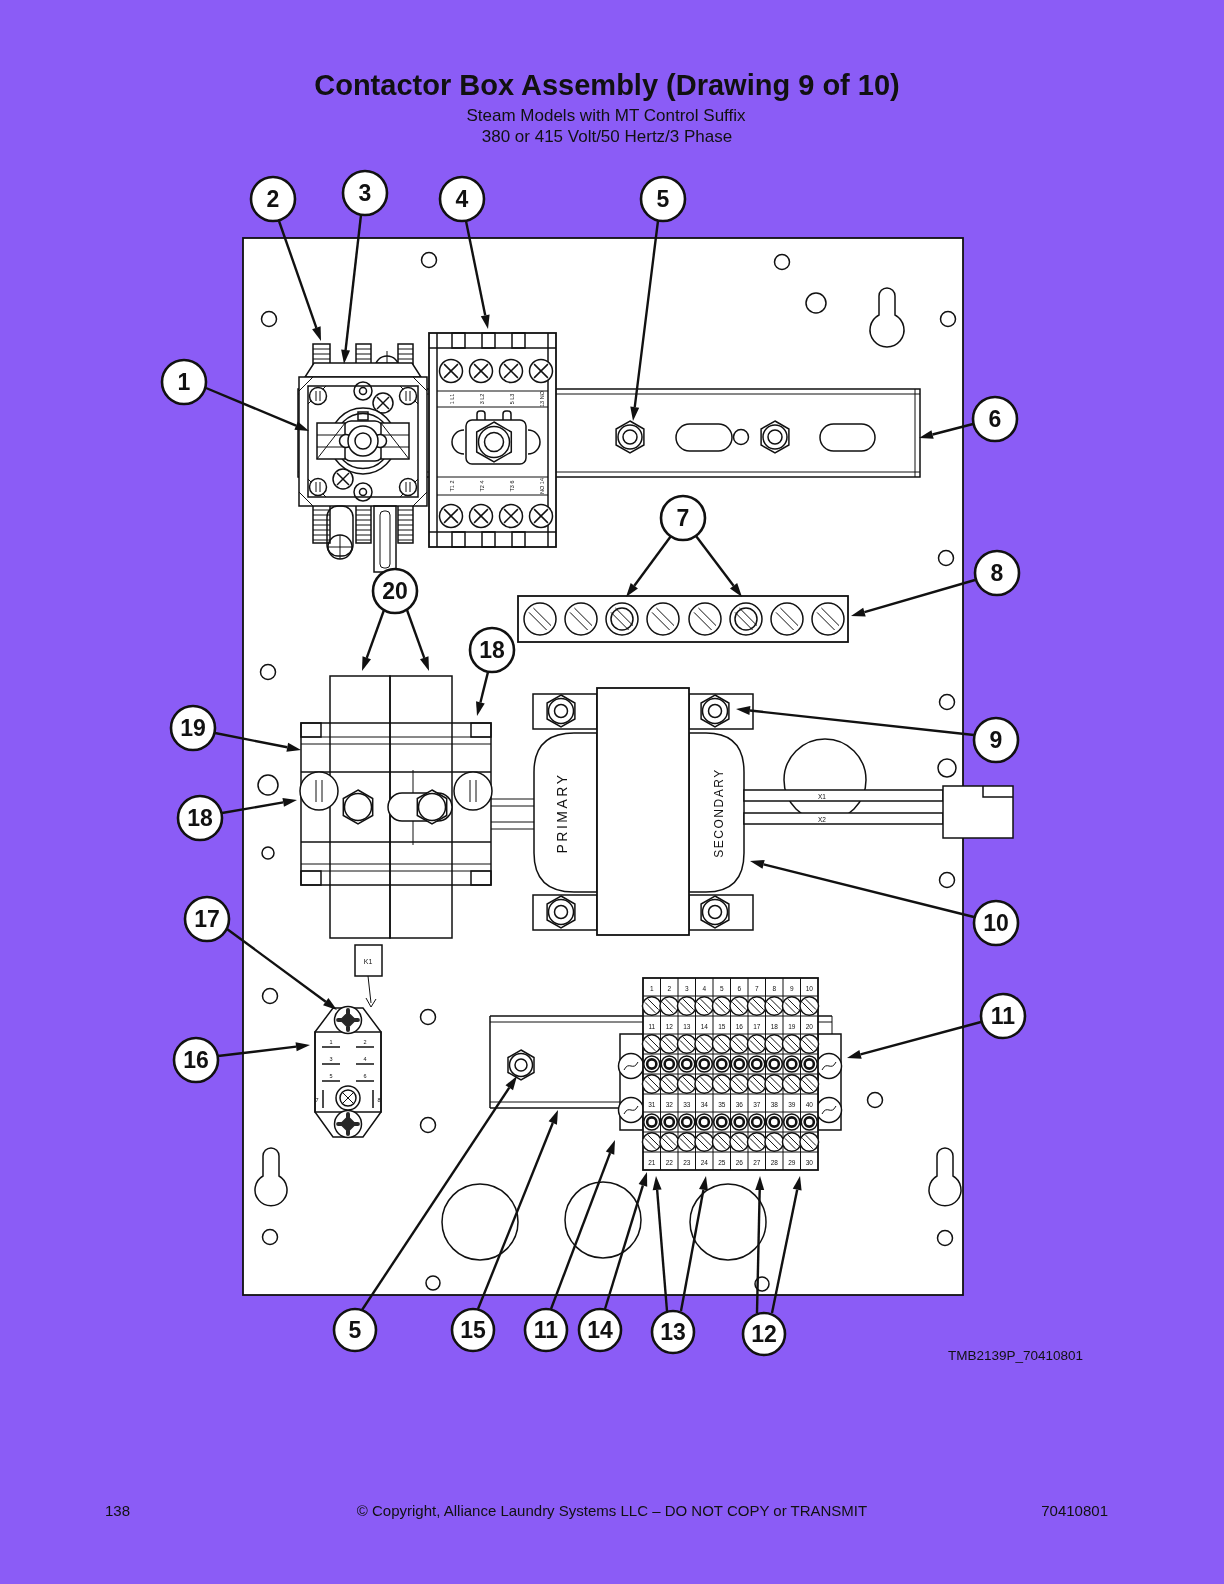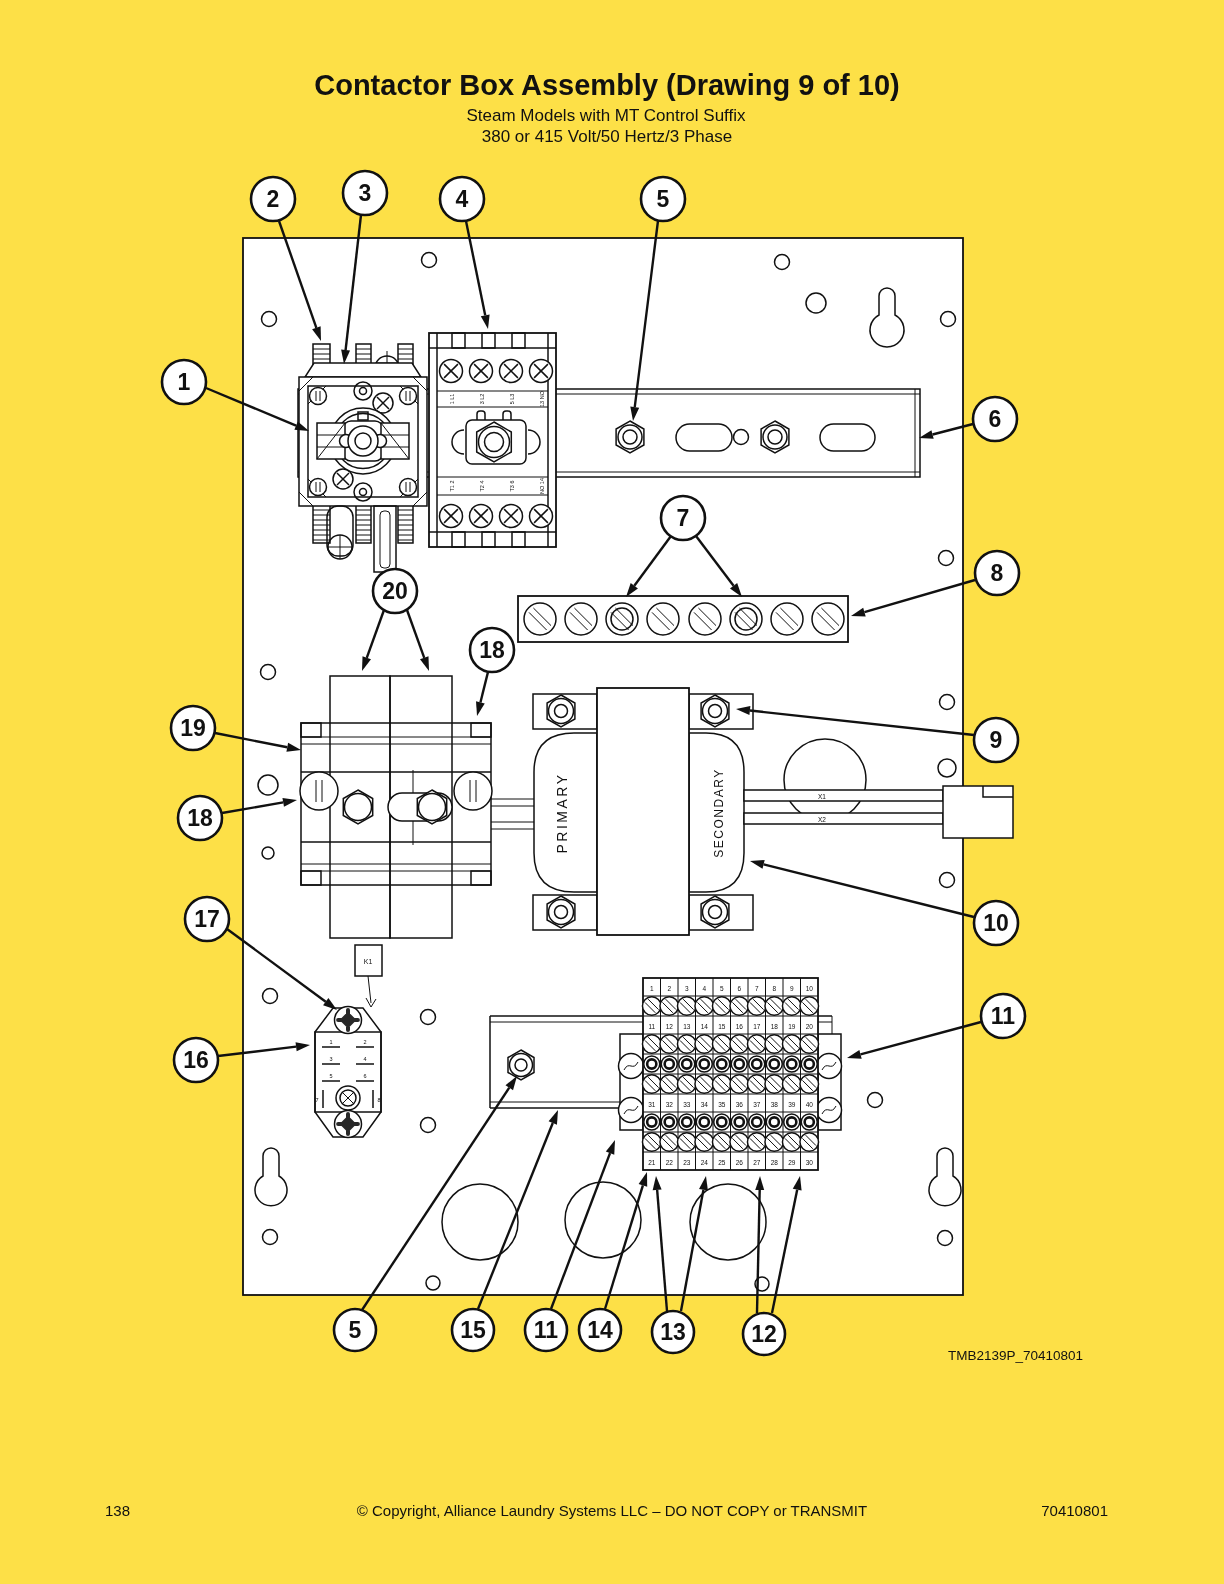--- a/index.html
+++ b/index.html
@@ -1,16 +1,16 @@
 <!DOCTYPE html>
 <html><head>
 <meta charset="utf-8">
 <style>
   html,body{margin:0;padding:0;background:#fff;}
-  .page{position:relative;width:1224px;height:1584px;background:#fde047;overflow:hidden;}
+  .page{position:relative;width:1224px;height:1584px;background:#8b5cf6;overflow:hidden;}
   svg{position:absolute;left:0;top:0;}
   svg text{fill:#111;font-family:"Liberation Sans",sans-serif;}
   .ln{fill:none;stroke:#111;stroke-width:1.5;}
   .thin{fill:none;stroke:#111;stroke-width:1;}
   .wh{fill:#fff;stroke:#111;stroke-width:1.5;}
   .whb{fill:#fff;stroke:#111;stroke-width:1.8;}
   .t-title{font-size:29px;font-weight:bold;text-anchor:middle;}
   .t-sub{font-size:17px;text-anchor:middle;}
   .t-foot{font-size:15px;}
   .t-code{font-size:13.5px;}

